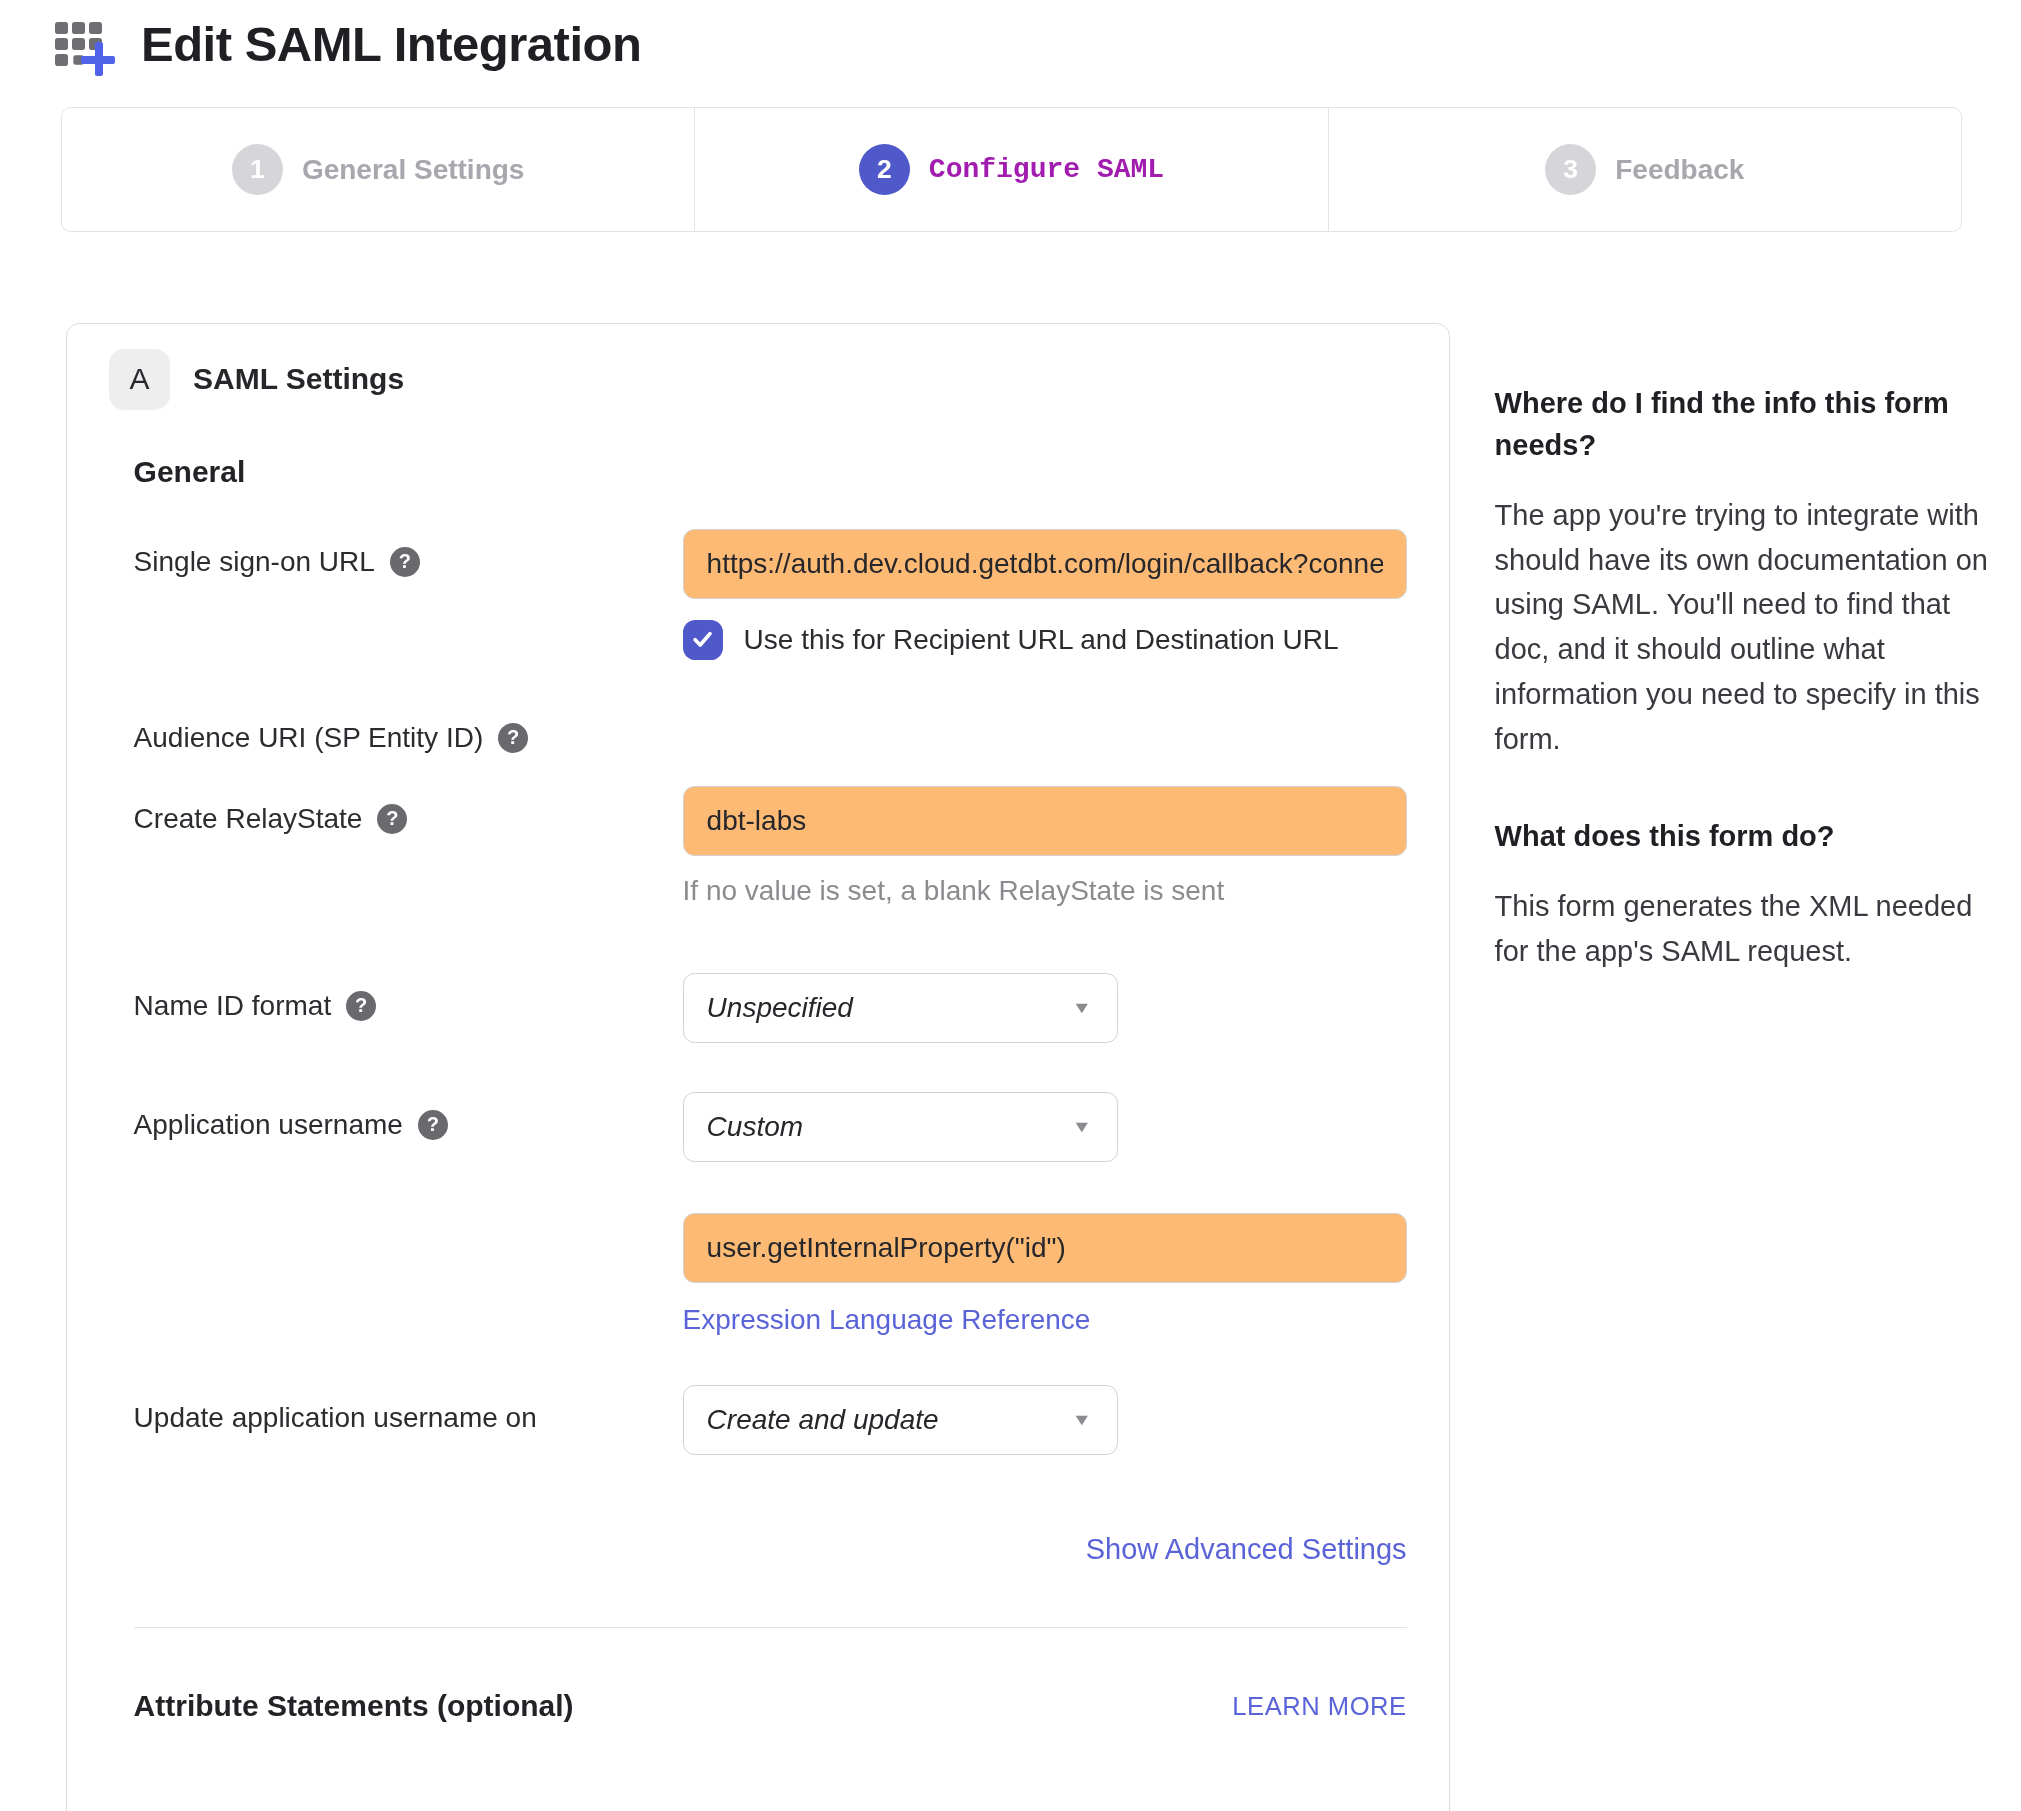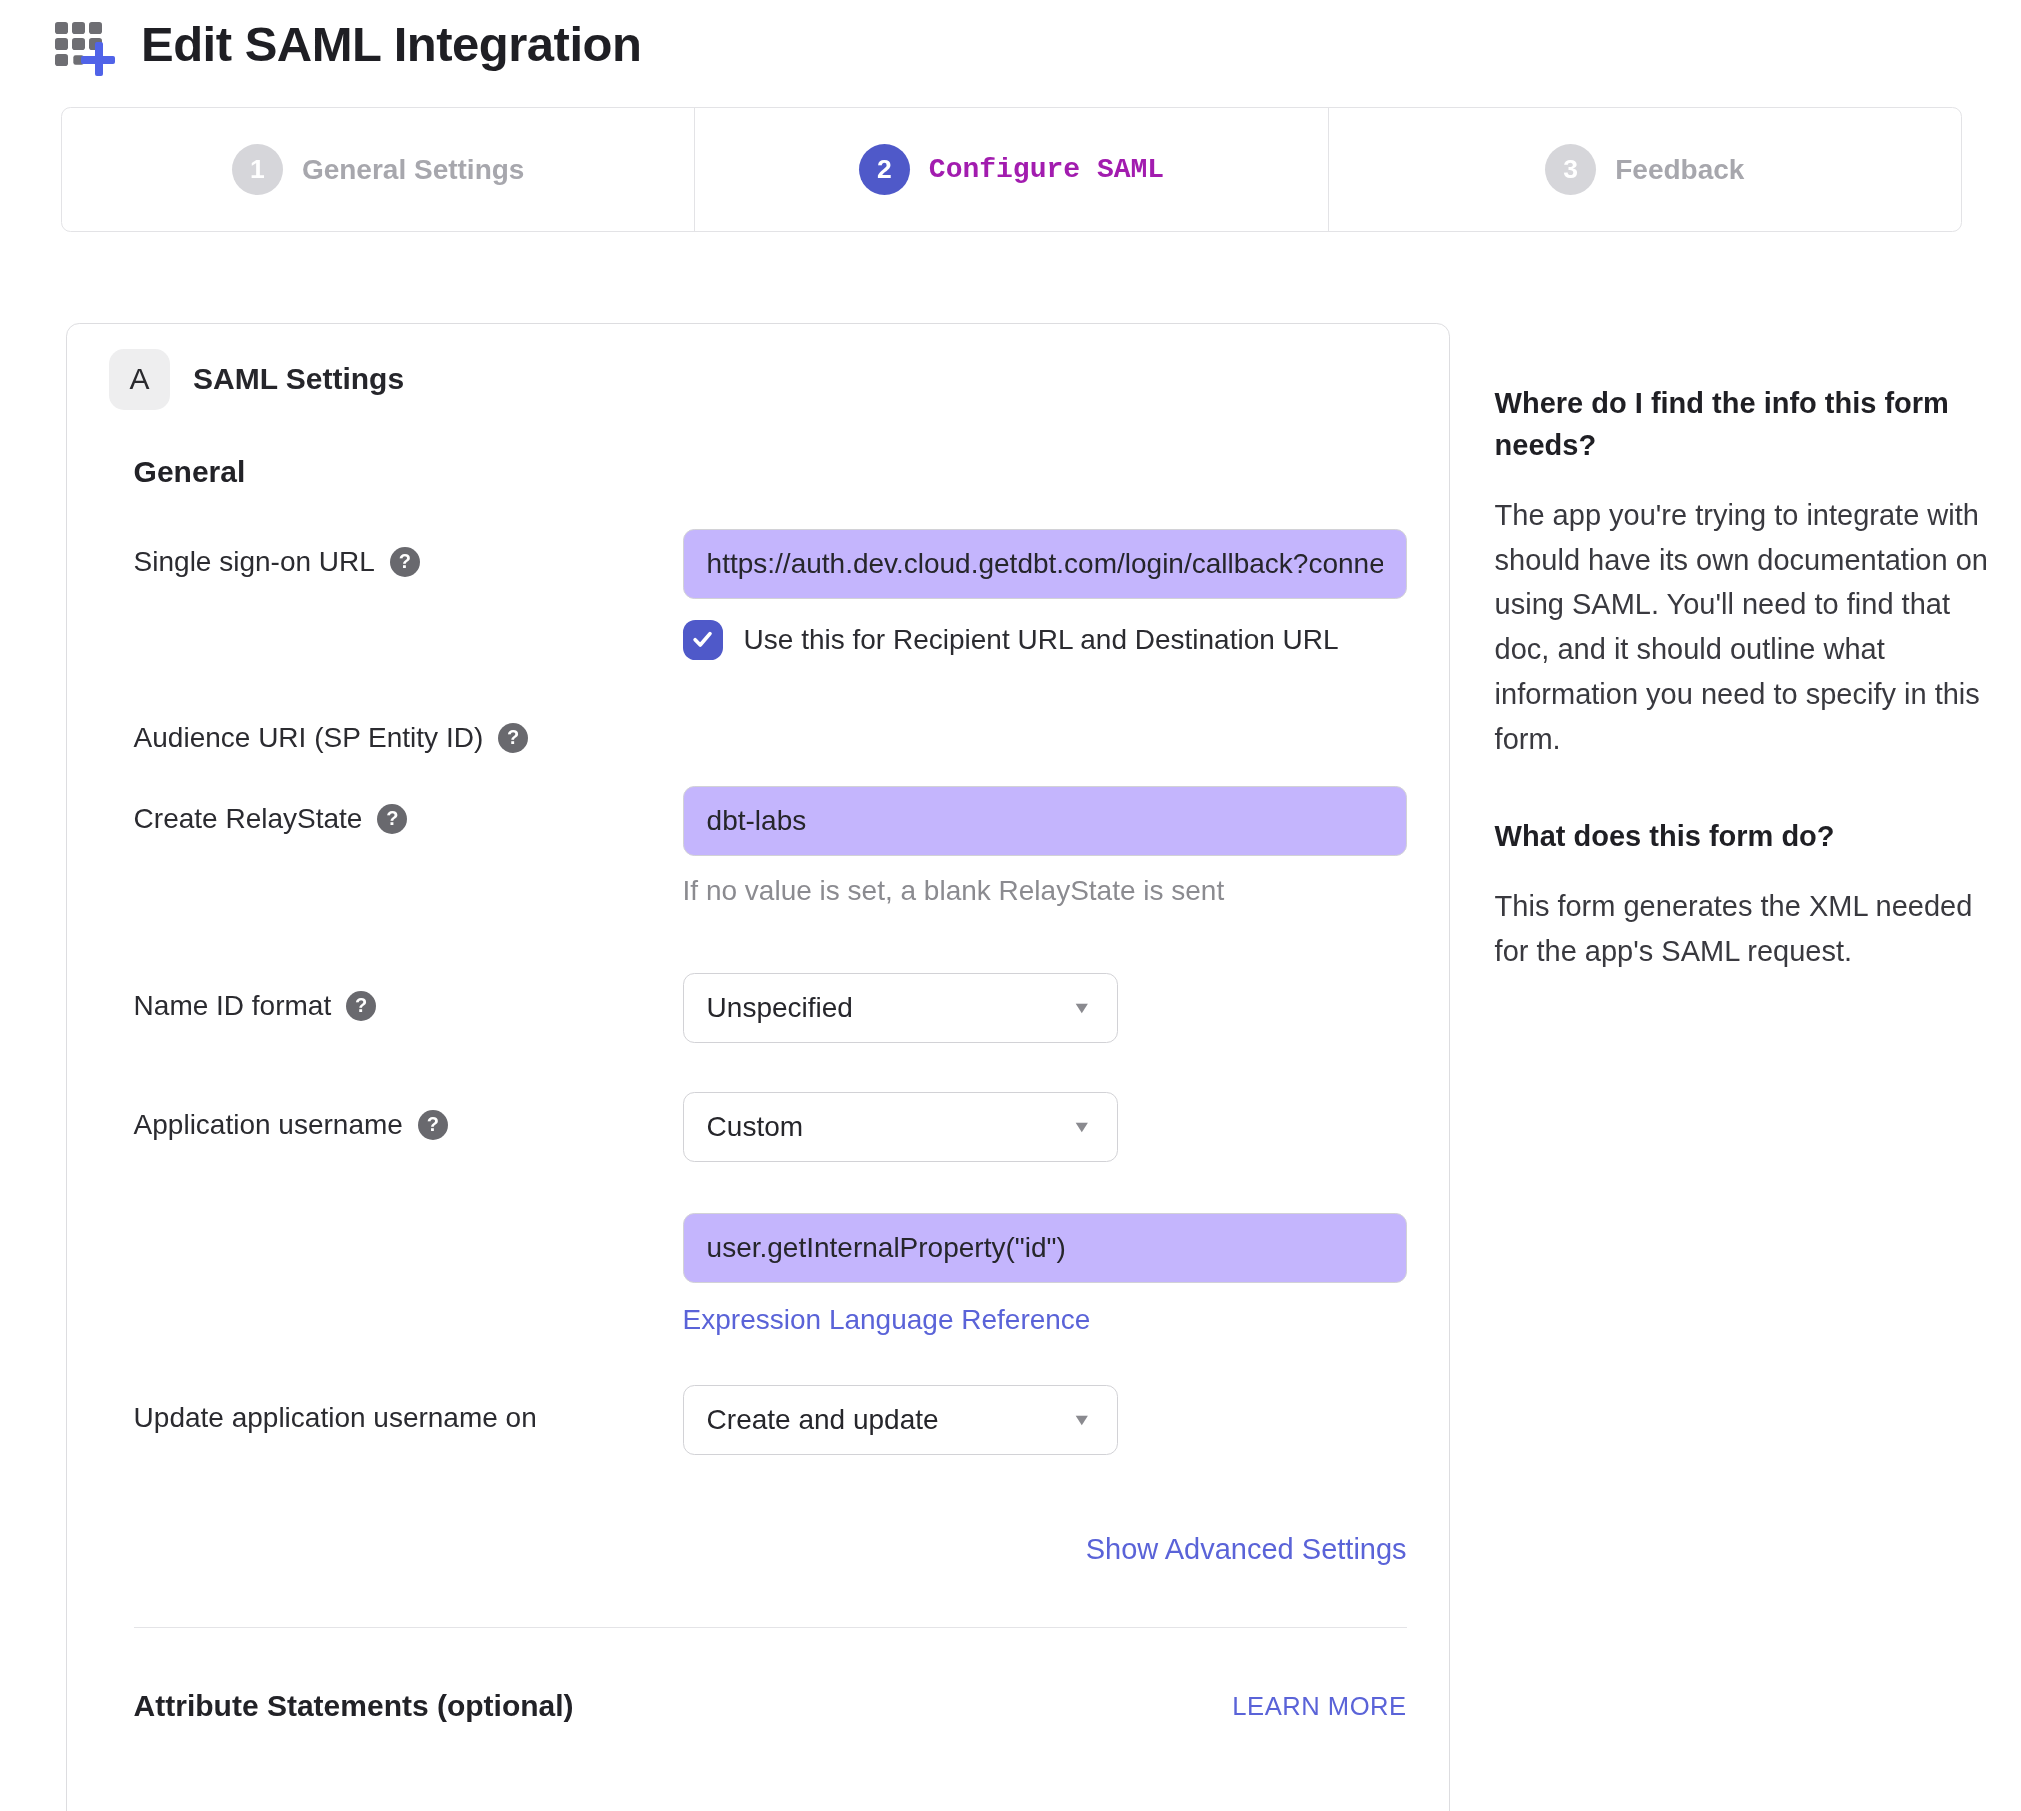--- a/index.html
+++ b/index.html
@@ -53,26 +53,26 @@
   .form-row { display:flex; align-items:flex-start; }
   .f-label { flex:0 0 549px; padding-top:17px; font-size:28px; color:#2b2b30;
     display:flex; align-items:center; gap:15px; }
   .help { width:30px; height:30px; border-radius:50%; background:#69696e; color:#fff;
     font-size:20px; font-weight:700; display:inline-flex; align-items:center;
     justify-content:center; flex:0 0 auto; cursor:default; }
   .controls { flex:1 1 auto; }
 
   .text-input { width:724px; height:70px; border:1.9px solid #d2d2d6; border-radius:11.4px;
     font-family:"Liberation Sans", sans-serif; font-size:28px; color:#26262b;
-    padding:0 23px; outline:none; background:#c4b5fd; white-space:nowrap; overflow:hidden;
+    padding:0 23px; outline:none; background:#fdba74; white-space:nowrap; overflow:hidden;
     text-overflow:clip; }
 
   .selectbox { width:435px; height:70px; border:1.9px solid #d2d2d6; border-radius:11.4px;
     background:#fff; display:flex; align-items:center; justify-content:space-between;
-    padding:0 26.5px 0 23px; font-size:28px; color:#26262b; cursor:pointer; }
+    padding:0 26.5px 0 23px; font-size:28px; color:#26262b; cursor:pointer;font-style:italic; }
   .select-arrow { font-size:16px; color:#8a8a8f; transform:scaleX(1.3); }
 
   .check-row { display:flex; align-items:center; gap:21px; margin-top:21px; }
   .checkbox { width:40px; height:40px; border-radius:12.3px; background:#4f59c9;
     display:flex; align-items:center; justify-content:center; cursor:pointer; flex:0 0 auto; }
   .check-label { font-size:28px; color:#2b2b30; }
 
   .helper-text { margin-top:19px; font-size:28px; color:#8b8b90; }
 
   .link { color:#5a63d8; text-decoration:none; font-size:28px; cursor:pointer; }

